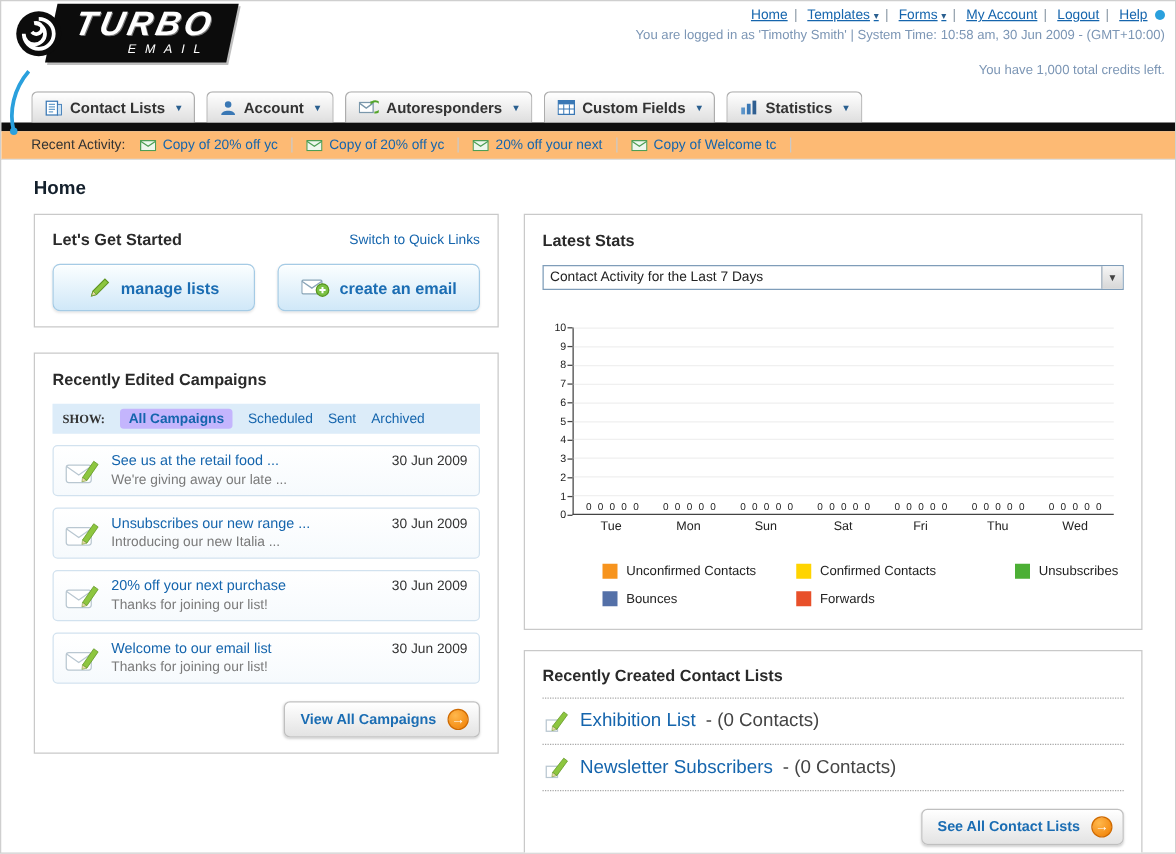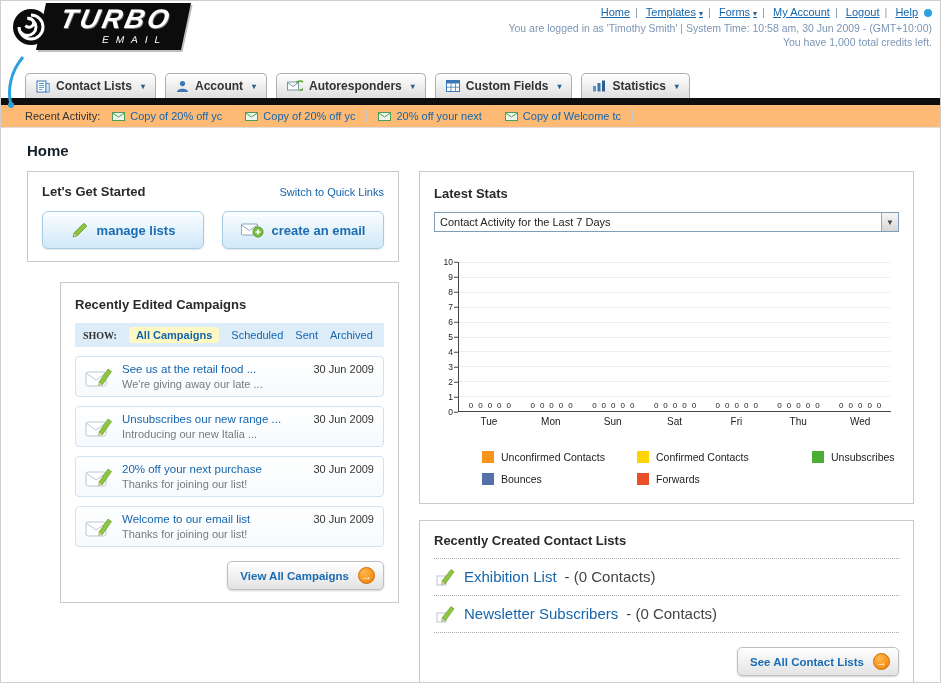--- a/index.html
+++ b/index.html
@@ -16,21 +16,21 @@
   .logo-tail { position:absolute; left:4px; top:54px; }
 
   .header-right { position:absolute; top:5px; right:8px; text-align:right; font-size:11px; }
   .top-links a { color:#1565ad; text-decoration:underline; cursor:pointer; font-size:11px; }
   .sep { color:#8a98a5; margin:0 5px; }
   .sep::before { content:"|"; }
   .caret { margin-left:3px; color:#2a5f8f; font-size:8px; }
   .caret::after { content:"▾"; }
   .blue-dot { display:inline-block; width:8px; height:8px; border-radius:50%; background:#2aa0dd; margin-left:6px; vertical-align:middle; }
   .session { color:#7c96b5; margin-top:4px; font-size:10.5px; }
-  .credits { color:#7c96b5; margin-top:2px; font-size:10.5px; }
+  .credits { color:#7c96b5; margin-top:16px; font-size:10.5px; }
 
   
   .tab-bar { display:flex; align-items:flex-end; gap:9px; padding-left:24px; height:27px; }
   .tab { display:flex; align-items:center; gap:6px; border:1px solid #adadad; border-bottom:none; border-radius:5px 5px 0 0; background:linear-gradient(#ffffff,#dedede); padding:4px 10px; font-size:12px; font-weight:bold; color:#333; cursor:pointer; height:25px; white-space:nowrap; }
   .black-bar { height:7px; background:#0f0f0f; }
 
   
   .activity-bar { display:flex; align-items:center; padding:5px 0 5px 24px; font-size:11px; border-bottom:1px solid #dedede; background:#fdba74; }
   .activity-label { color:#333; margin-right:12px; }
   .activity-item { display:flex; align-items:center; gap:5px; color:#1565ad; padding:0 11px; border-right:1px solid #c9c9c9; cursor:pointer; text-decoration:none; }
@@ -46,25 +46,25 @@
   .box { border:1px solid #c9c9c9; background:#fff; padding:12px 14px; }
   .box-head { display:flex; justify-content:space-between; align-items:center; }
   .box-title { font-size:13px; font-weight:bold; color:#2a2a2a; }
   .switch-link { font-size:11px; color:#1565ad; cursor:pointer; }
 
   
   .gs-buttons { display:flex; gap:18px; margin-top:12px; }
   .gs-btn { flex:1; height:38px; border:1px solid #a5cbe5; border-radius:6px; background:linear-gradient(#fbfeff,#d0e8f8); color:#1b6db3; font-weight:bold; font-size:13px; display:flex; align-items:center; justify-content:center; gap:8px; cursor:pointer; font-family:inherit; box-shadow:inset 0 1px 0 #fff, 0 1px 2px rgba(0,0,0,.1); }
 
   
-  .campaigns-box { margin-top:20px;margin-left:33px; }
+  .campaigns-box { margin-top:20px; }
   .filter-bar { margin-top:10px; background:#dcecf9; padding:4px 8px; display:flex; align-items:center; gap:12px; font-size:11px; }
   .show-label { font-size:10px; font-weight:bold; color:#333;font-family:Liberation Serif, serif; }
   .filter-link { color:#1565ad; cursor:pointer; }
-  .filter-link.active { background:#fef9c3; padding:2px 7px; border-radius:3px; font-weight:bold; }
+  .filter-link.active { background:#c4b5fd; padding:2px 7px; border-radius:3px; font-weight:bold; }
   .campaign-row { margin-top:9px; border:1px solid #d2e2ef; border-radius:4px; padding:6px 9px; display:flex; gap:9px; background:linear-gradient(#ffffff,#f6fafd); }
   .campaign-text { flex:1; min-width:0; }
   .campaign-title { color:#1565ad; font-size:11.5px; display:block; cursor:pointer; }
   .campaign-sub { color:#7a7a7a; font-size:11px; margin-top:3px; display:block; }
   .campaign-date { font-size:11px; color:#333; white-space:nowrap; margin-left:auto; }
   .box-actions { text-align:right; margin-top:14px; }
   .action-btn { display:inline-flex; align-items:center; gap:9px; border:1px solid #bfbfbf; border-radius:5px; background:linear-gradient(#ffffff,#e3e3e3); padding:5px 8px 5px 12px; color:#1b6db3; font-weight:bold; font-size:11.5px; cursor:pointer; font-family:inherit; box-shadow:0 1px 2px rgba(0,0,0,.18); }
   .arrow-circle { width:17px; height:17px; border-radius:50%; background:radial-gradient(circle at 35% 30%, #ffb84d, #f07d00); border:1px solid #cf6a00; color:#fff; display:flex; align-items:center; justify-content:center; }
   .arrow-circle::after { content:"→"; font-size:11px; font-weight:bold; }
 

